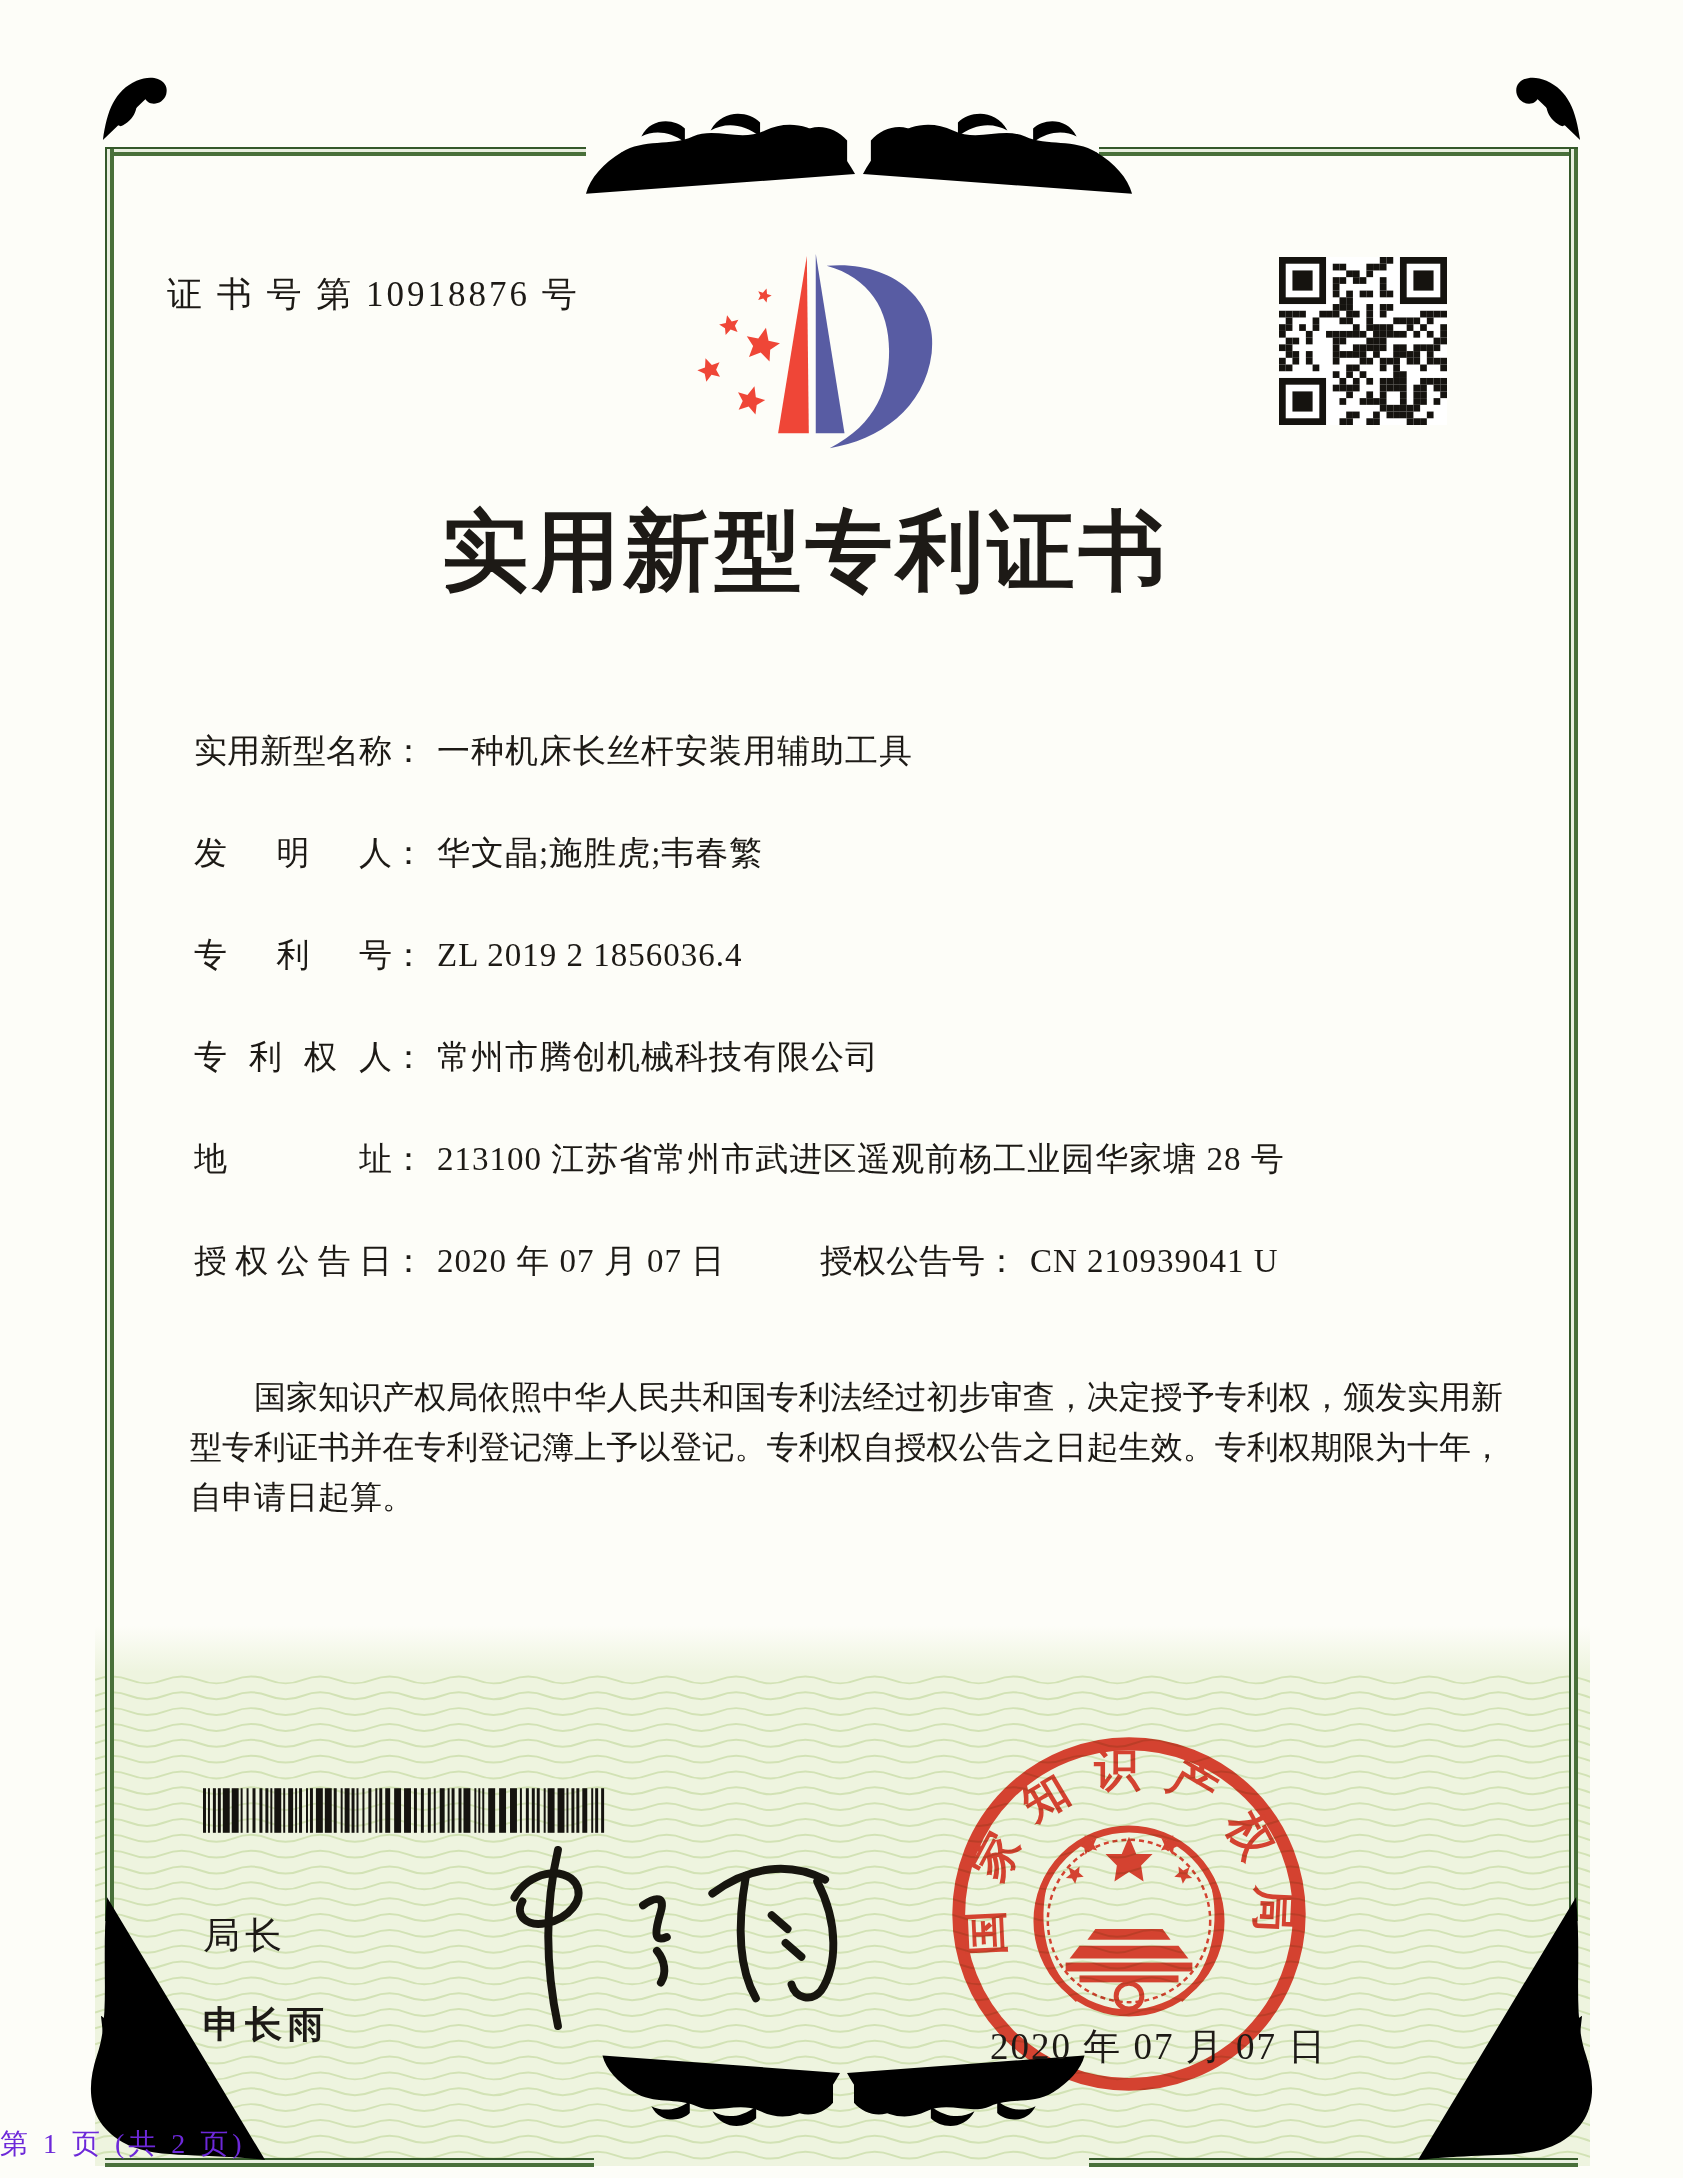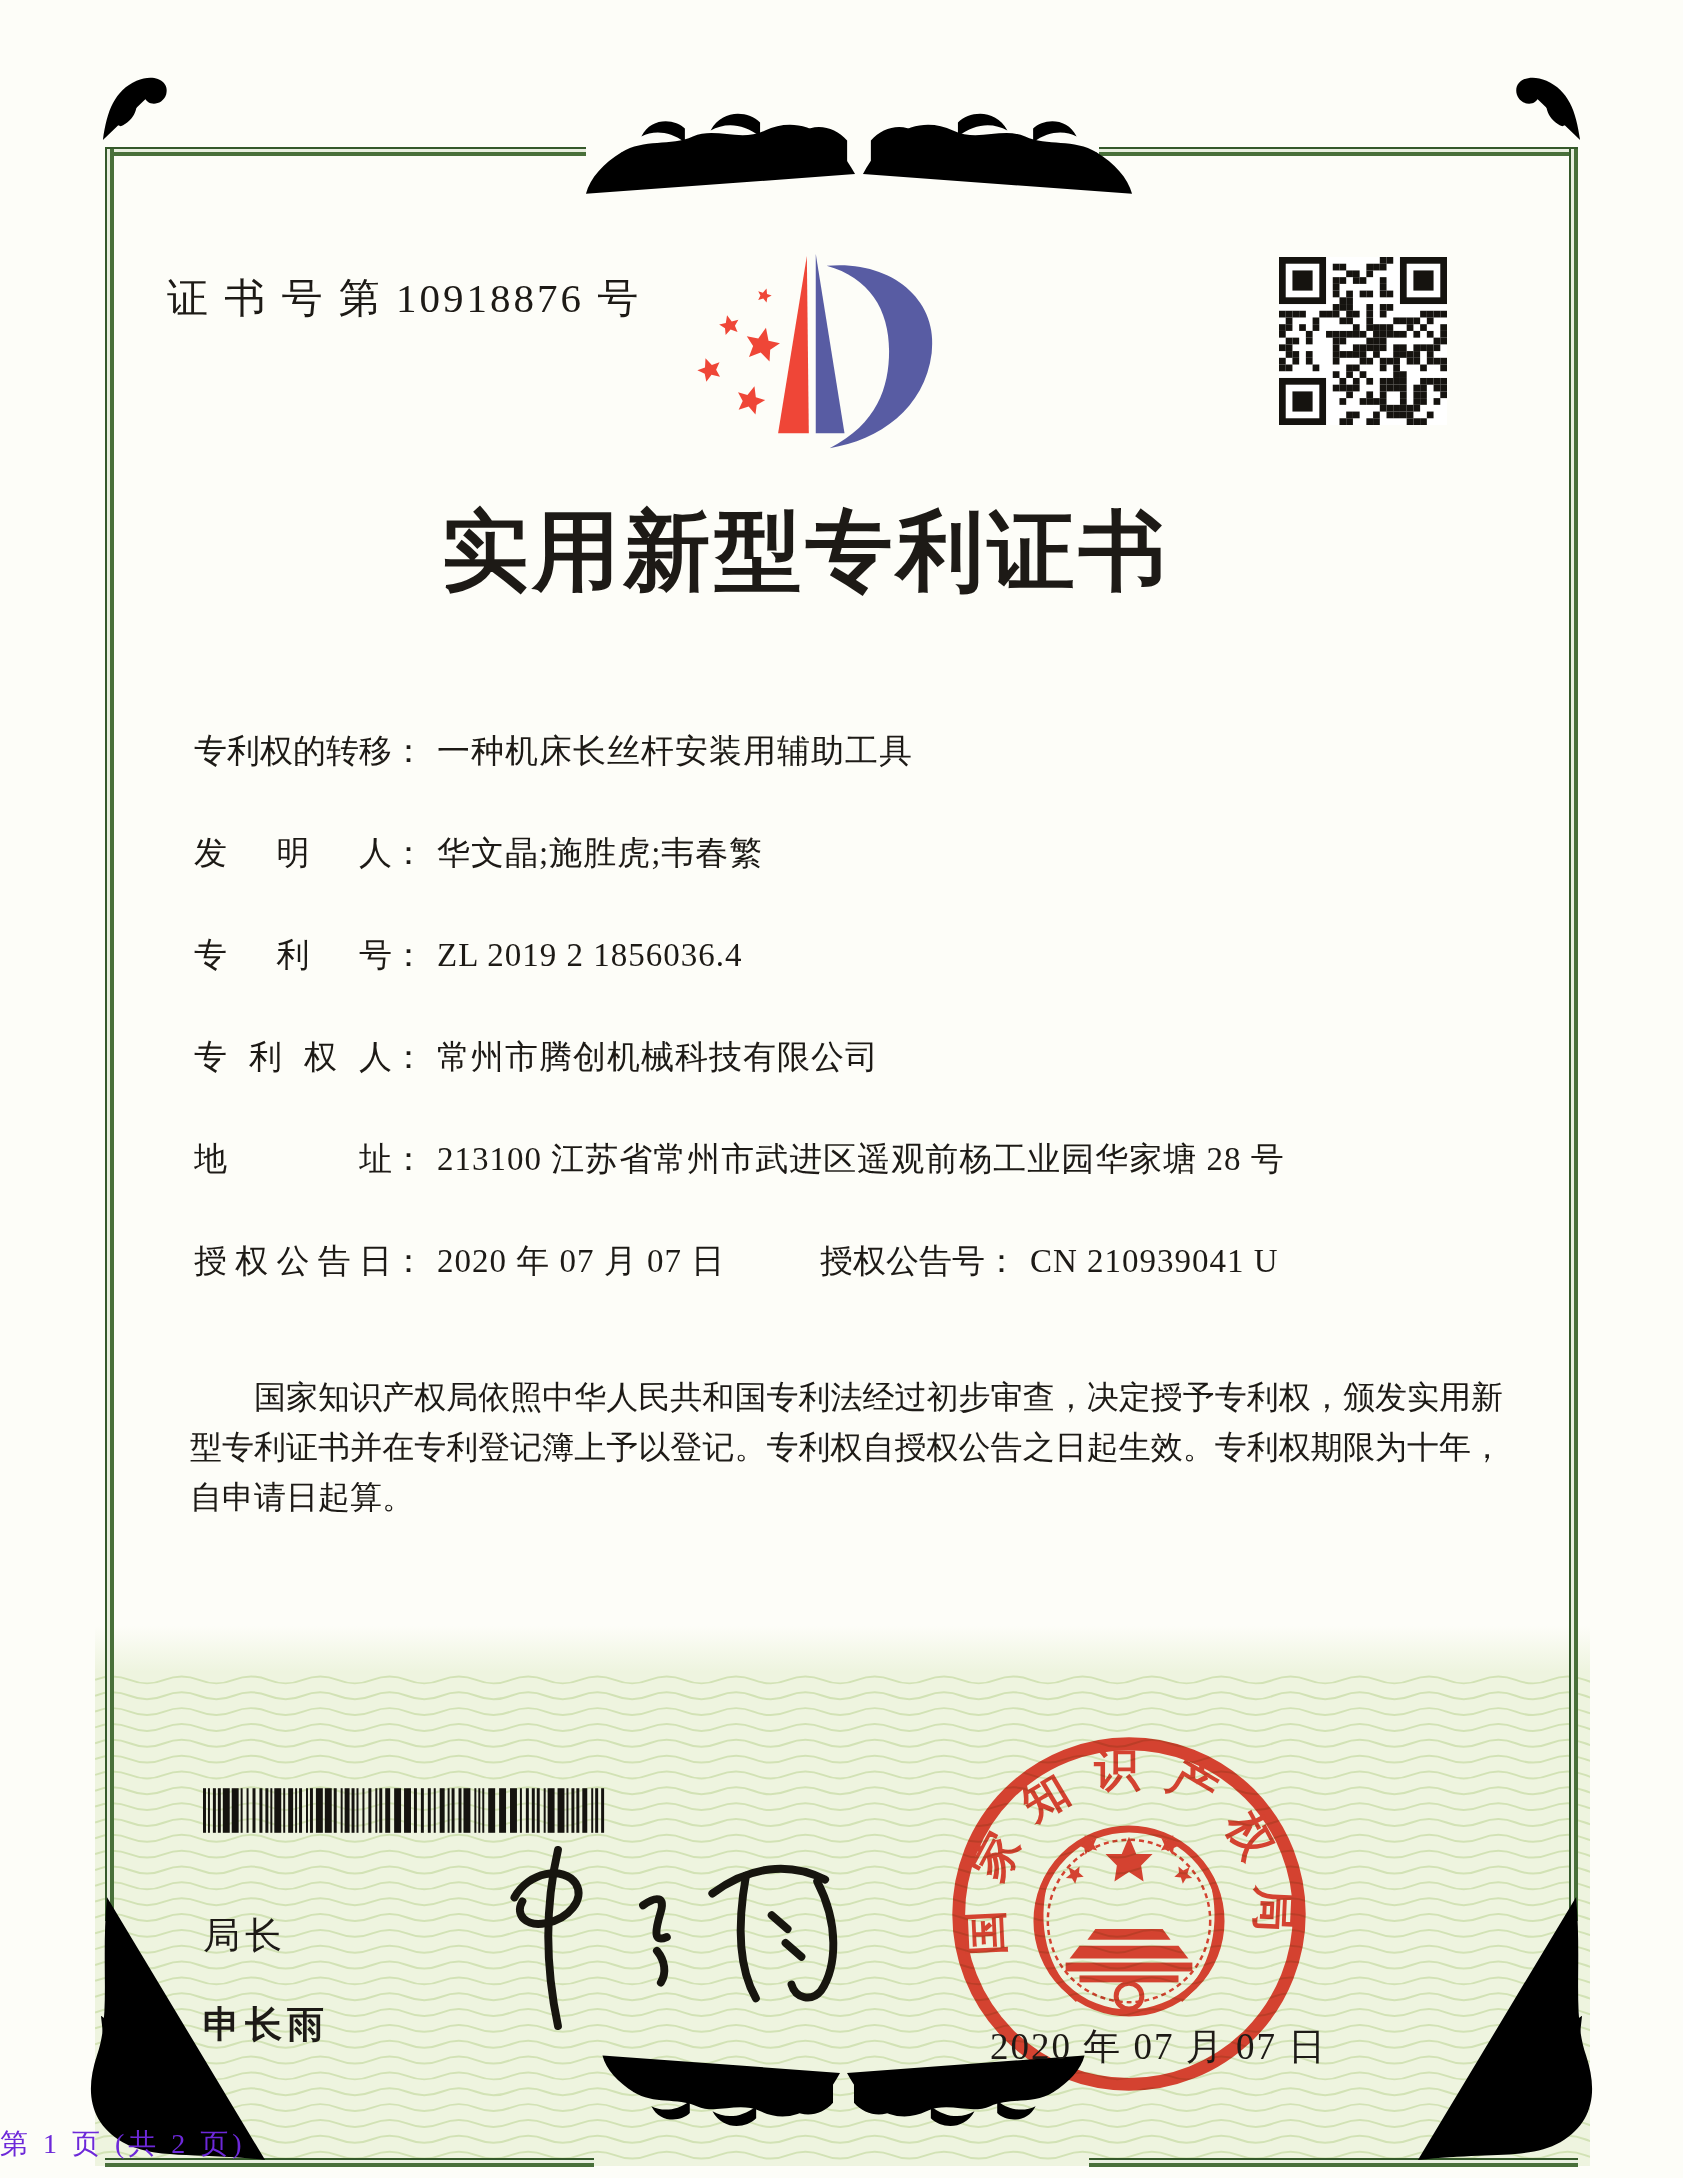--- a/index.html
+++ b/index.html
@@ -4,21 +4,21 @@
 <style>
   html,body{margin:0;padding:0;background:#e9e9e9;}
   .page{position:relative;width:1683px;height:2178px;background:#fdfdf8;overflow:hidden;
         font-family:"Liberation Serif","DejaVu Serif",serif;color:#1d1a16;}
   
   .bline{position:absolute;background:linear-gradient(to bottom,#35592b 0 2px,#e9efe0 2px 5px,#49703a 5px 9px);}
   .blineV{position:absolute;background:linear-gradient(to right,#35592b 0 2px,#e9efe0 2px 5px,#49703a 5px 9px);}
   
   .orn{position:absolute;}
   
-  .certno{position:absolute;left:167px;top:271px;font-size:41px;letter-spacing:3px;}
+  .certno{position:absolute;left:167px;top:271px;font-size:35px;letter-spacing:3px;}
   .title{position:absolute;left:13px;right:85px;top:493px;text-align:center;
          font-size:87px;font-weight:bold;letter-spacing:4px;}
   .fields{position:absolute;left:194px;top:729px;width:1317px;}
   .frow{position:relative;height:102px;font-size:33px;white-space:nowrap;}
   .flabel{display:inline-block;width:198px;text-align:justify;text-align-last:justify;}
   .fvalue{margin-left:12px;letter-spacing:1px;margin-top:23px;}
   .fcol2{position:absolute;left:626px;top:0;}
   .paras{position:absolute;left:190px;top:1372px;width:1313px;font-size:32px;
          line-height:50px;text-align:justify;}
   .paras p{margin:0 0 13px 0;text-indent:2em;}
@@ -384,21 +384,21 @@
         <rect class="qb" x="0" y="118.8" width="46.199999999999996" height="46.199999999999996"></rect>
         <rect class="qw" x="6.6" y="125.39999999999999" width="33" height="33"></rect>
         <rect class="qb" x="13.2" y="132" width="19.799999999999997" height="19.799999999999997"></rect>
       </g>
   </svg>
 
   <div class="title">实用新型专利证书</div>
 
   <div class="fields">
     <div class="frow">
-      <span class="flabel">专利权的转移</span><span>：</span><span class="fvalue">一种机床长丝杆安装用辅助工具</span>
+      <span class="flabel">实用新型名称</span><span>：</span><span class="fvalue">一种机床长丝杆安装用辅助工具</span>
     </div>
     <div class="frow">
       <span class="flabel">发明人</span><span>：</span><span class="fvalue">华文晶;施胜虎;韦春繁</span>
     </div>
     <div class="frow">
       <span class="flabel">专利号</span><span>：</span><span class="fvalue">ZL 2019 2 1856036.4</span>
     </div>
     <div class="frow">
       <span class="flabel">专利权人</span><span>：</span><span class="fvalue">常州市腾创机械科技有限公司</span>
     </div>

